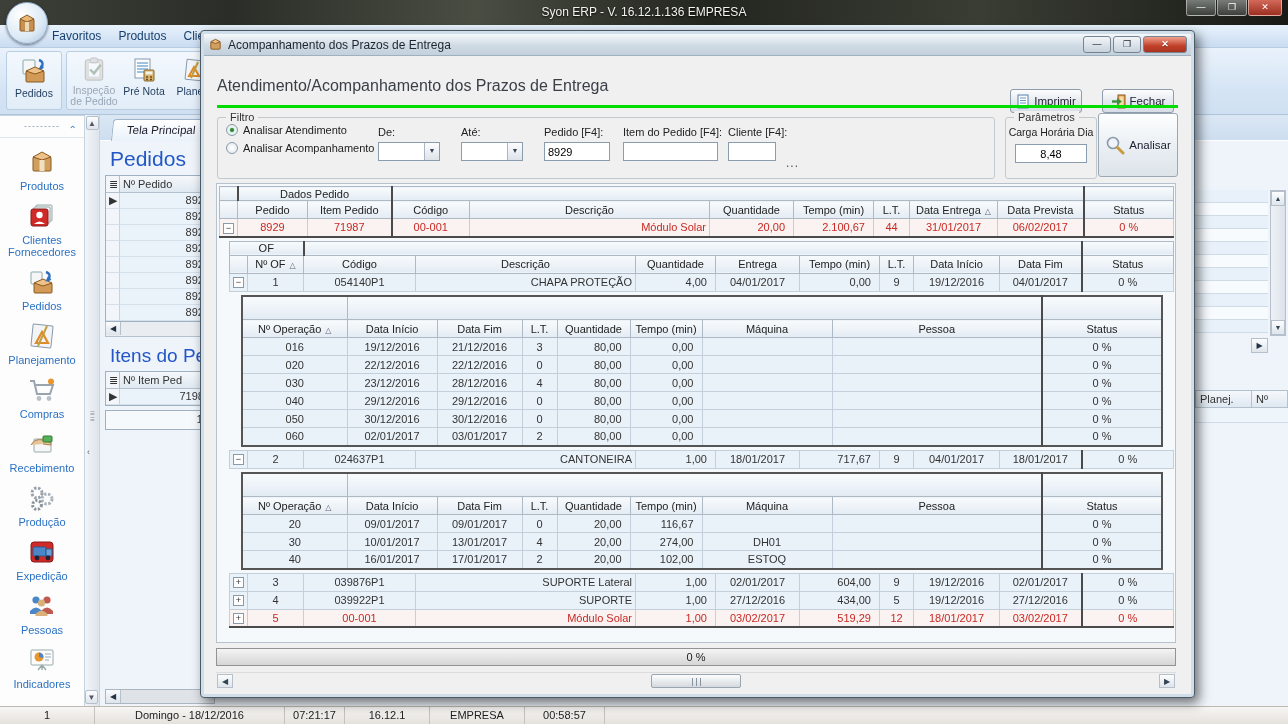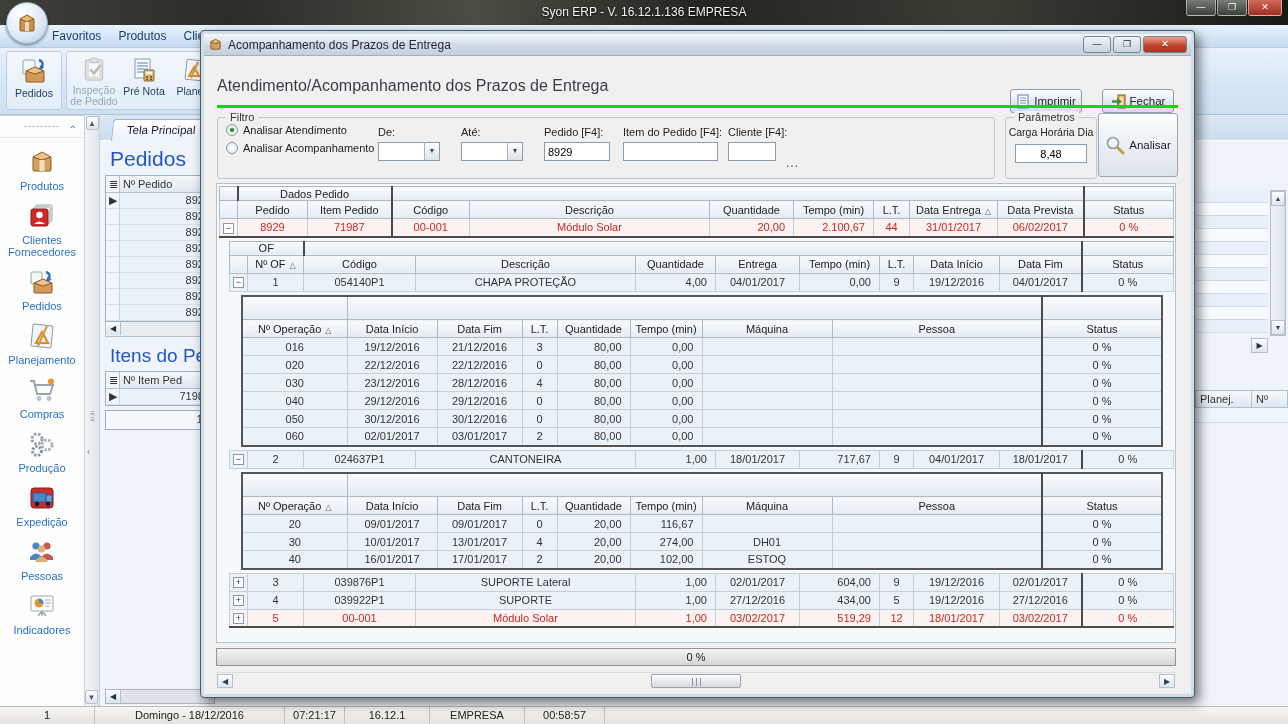--- a/index.html
+++ b/index.html
@@ -149,21 +149,21 @@
 
   
   .gridarea { position:absolute; left:15px; top:152px; width:960px; height:460px;
     background:#f6f9fc; border:1px solid #b6c2cd; overflow:hidden; padding:2px 0 0 2px; }
   table.grid { border-collapse:collapse; table-layout:fixed; }
   .grid td { border:1px solid #c3cfda; background:#eaf2f9; font-size:11px; height:18px;
     padding:0 3px; white-space:nowrap; overflow:hidden; }
   .grid td.hdr, .grid td.band { background:linear-gradient(#f8fbfd,#e3ebf3); border-color:#adbac6; color:#222; }
   .grid td.band { height:14px; }
   .grid td.bandtall { height:24px; }
-  .grid td.c{text-align:center} .grid td.l{text-align:center} .grid td.r{text-align:right; padding-right:8px}
+  .grid td.c{text-align:center} .grid td.l{text-align:right} .grid td.r{text-align:right; padding-right:8px}
   .grid td.bl2 { border-left:2px solid #4a4a4a; } .grid td.br2 { border-right:2px solid #4a4a4a; }
   .grid td.red { color:var(--red); background:#faf3f1; }
   .t-outer { margin-bottom:3px; border-bottom:2px solid #4a4a4a; }
   .t-of { margin-left:10px; }
   .t-oftail { margin-left:10px; border-bottom:2px solid #4a4a4a; }
   .t-ops { margin:3px 8px 3px 22px; border:2px solid #555; }
   .exp { display:inline-block; width:11px; height:11px; border:1px solid #8a9aa8; background:#fff;
     font-size:9px; line-height:9px; text-align:center; color:#333; vertical-align:middle; }
   .sortg { font-size:8px; color:#667; margin-left:4px; }
 
@@ -291,20 +291,28 @@
         <div class="lbl">Planejamento</div>
       </div>
       <div class="sb-item">
         <span><svg width="32" height="30" viewBox="0 0 32 30">
             <path d="M4 6h4l3 13h13l3 -9H10" fill="none" stroke="#9aa4ae" stroke-width="2"></path>
             <circle cx="13" cy="23.5" r="2.4" fill="#b8c0c8"></circle>
             <circle cx="23" cy="23.5" r="2.4" fill="#b8c0c8"></circle>
             <circle cx="25" cy="6.5" r="3" fill="#e8962e"></circle>
           </svg></span>
         <div class="lbl">Compras</div>
+      </div>
+      <div class="sb-item">
+        <span><svg width="32" height="30" viewBox="0 0 32 30">
+            <rect x="8" y="10" width="17" height="13" rx="1" fill="#f4f6f8" stroke="#9aa"></rect>
+            <path d="M5 16 q4 -7 12 -5 l6 2 q3 1 2 3 l-8 -1" fill="#e8c49a" stroke="#a8804e"></path>
+            <rect x="17" y="7" width="9" height="6" rx="1" fill="#58b058" stroke="#2e7a2e"></rect>
+          </svg></span>
+        <div class="lbl">Recebimento</div>
       </div>
       <div class="sb-item">
         <span><svg width="32" height="30" viewBox="0 0 32 30">
             <circle cx="11" cy="10" r="5" fill="none" stroke="#98a0a8" stroke-width="3" stroke-dasharray="2.4,1.6"></circle>
             <circle cx="21" cy="16" r="5" fill="none" stroke="#aab2ba" stroke-width="3" stroke-dasharray="2.4,1.6"></circle>
             <circle cx="11" cy="22" r="4.4" fill="none" stroke="#8a929a" stroke-width="3" stroke-dasharray="2.2,1.5"></circle>
           </svg></span>
         <div class="lbl">Produção</div>
       </div>
       <div class="sb-item">

